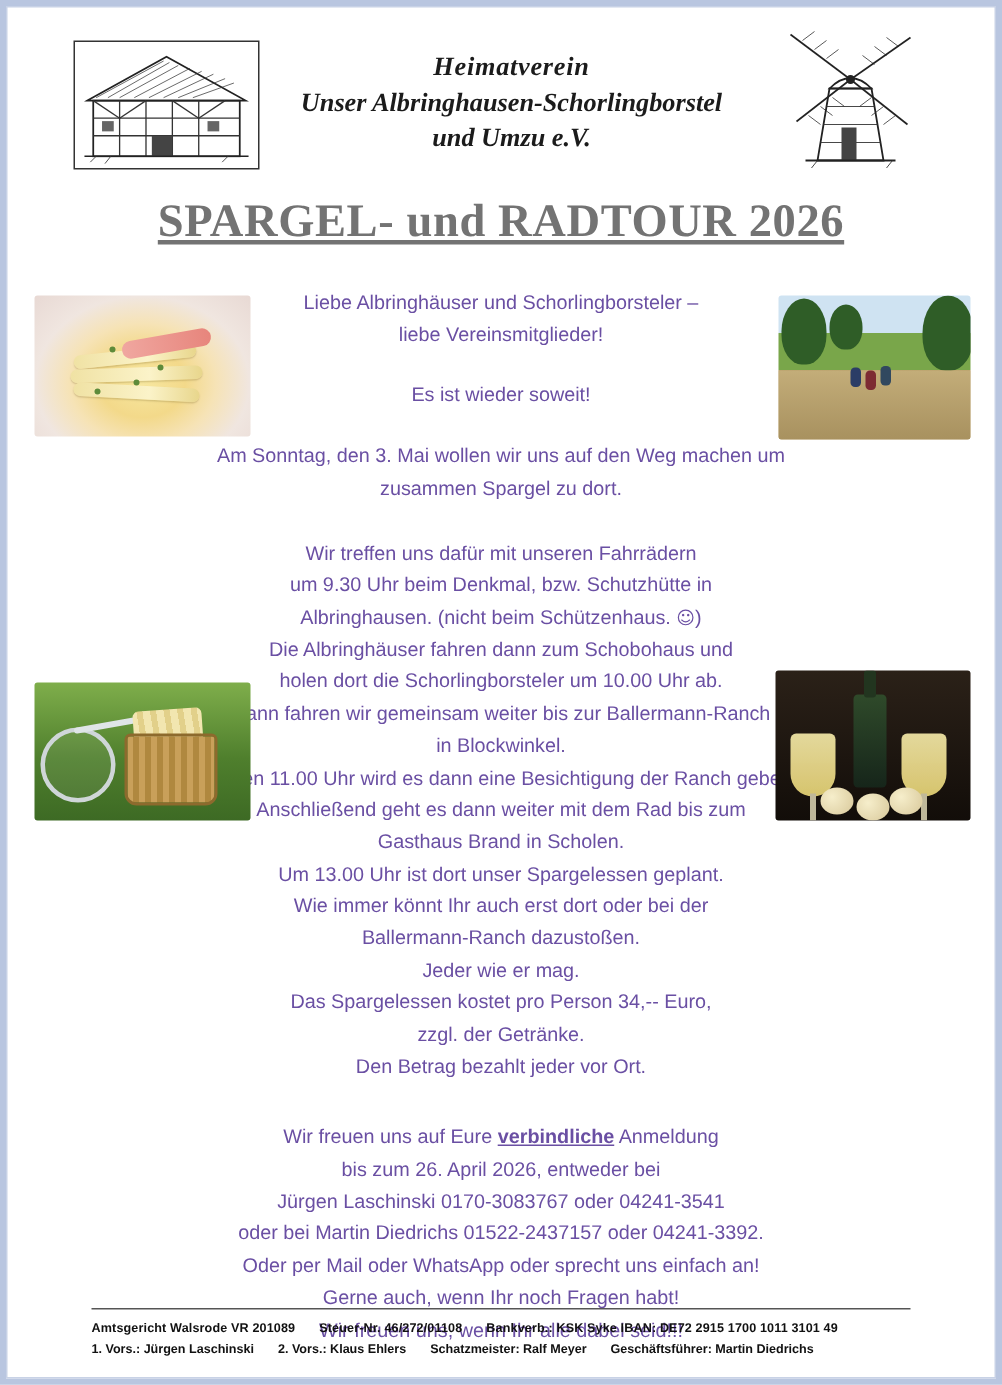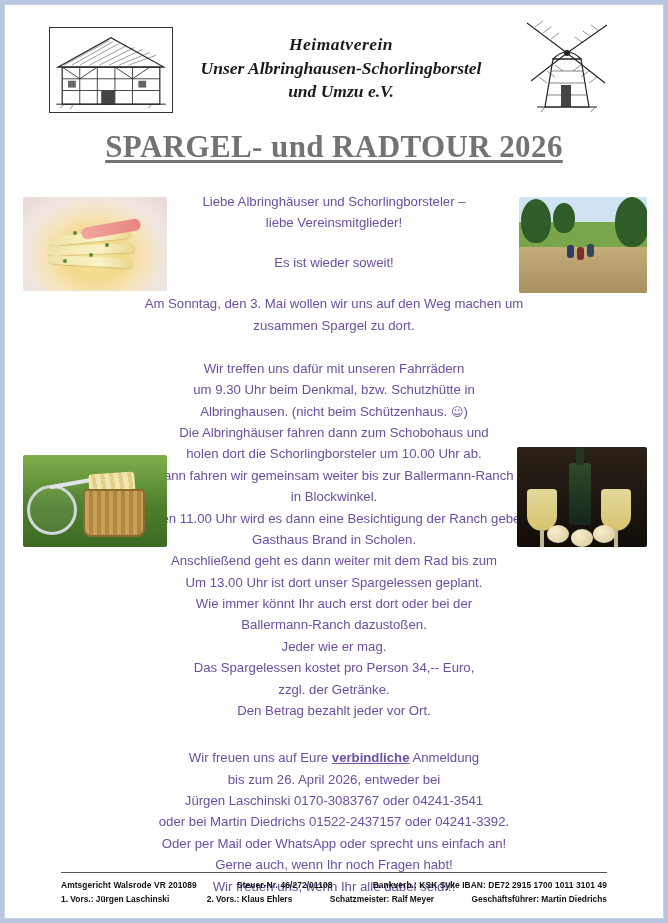--- a/index.html
+++ b/index.html
@@ -262,26 +262,27 @@
     left: 0; right: 0;
     bottom: 12px;
     padding: 0 56px;
   }
   .footer-rule {
     border-top: 1px solid #555;
     margin-bottom: 6px;
   }
   .footer-row {
     display: flex;
-    justify-content: space-between;
+    justify-content: flex-start;
     font-family: "Liberation Sans", sans-serif;
     font-size: 8.4px;
     font-weight: bold;
     color: #111;
     line-height: 1.6;
+    gap: 16px;
   }
   .footer-row span { white-space: nowrap; }
   .footer-row.row1 { letter-spacing: 0.1px; }
 </style>
 </head>
 <body>
 
 <div class="page">
 
   <div class="header">
@@ -420,22 +421,22 @@
       <div>Wir treffen uns dafür mit unseren Fahrrädern</div>
       <div>um 9.30 Uhr beim Denkmal, bzw. Schutzhütte in</div>
       <div>
         <span>Albringhausen. (nicht beim Schützenhaus. </span><span class="smile">☺</span><span>)</span>
       </div>
       <div>Die Albringhäuser fahren dann zum Schobohaus und</div>
       <div>holen dort die Schorlingborsteler um 10.00 Uhr ab.</div>
       <div>Dann fahren wir gemeinsam weiter bis zur Ballermann-Ranch</div>
       <div>in Blockwinkel.</div>
       <div>Gegen 11.00 Uhr wird es dann eine Besichtigung der Ranch geben.</div>
+      <div>Anschließend geht es dann weiter mit dem Rad bis zum</div>
       <div>Gasthaus Brand in Scholen.</div>
-      <div>Anschließend geht es dann weiter mit dem Rad bis zum</div>
       <div>Um 13.00 Uhr ist dort unser Spargelessen geplant.</div>
       <div>Wie immer könnt Ihr auch erst dort oder bei der</div>
       <div>Ballermann-Ranch dazustoßen.</div>
       <div>Jeder wie er mag.</div>
       <div>Das Spargelessen kostet pro Person 34,-- Euro,</div>
       <div>zzgl. der Getränke.</div>
       <div>Den Betrag bezahlt jeder vor Ort.</div>
 
       <div class="photo photo-bike-basket">
         <div class="wheel"></div>

